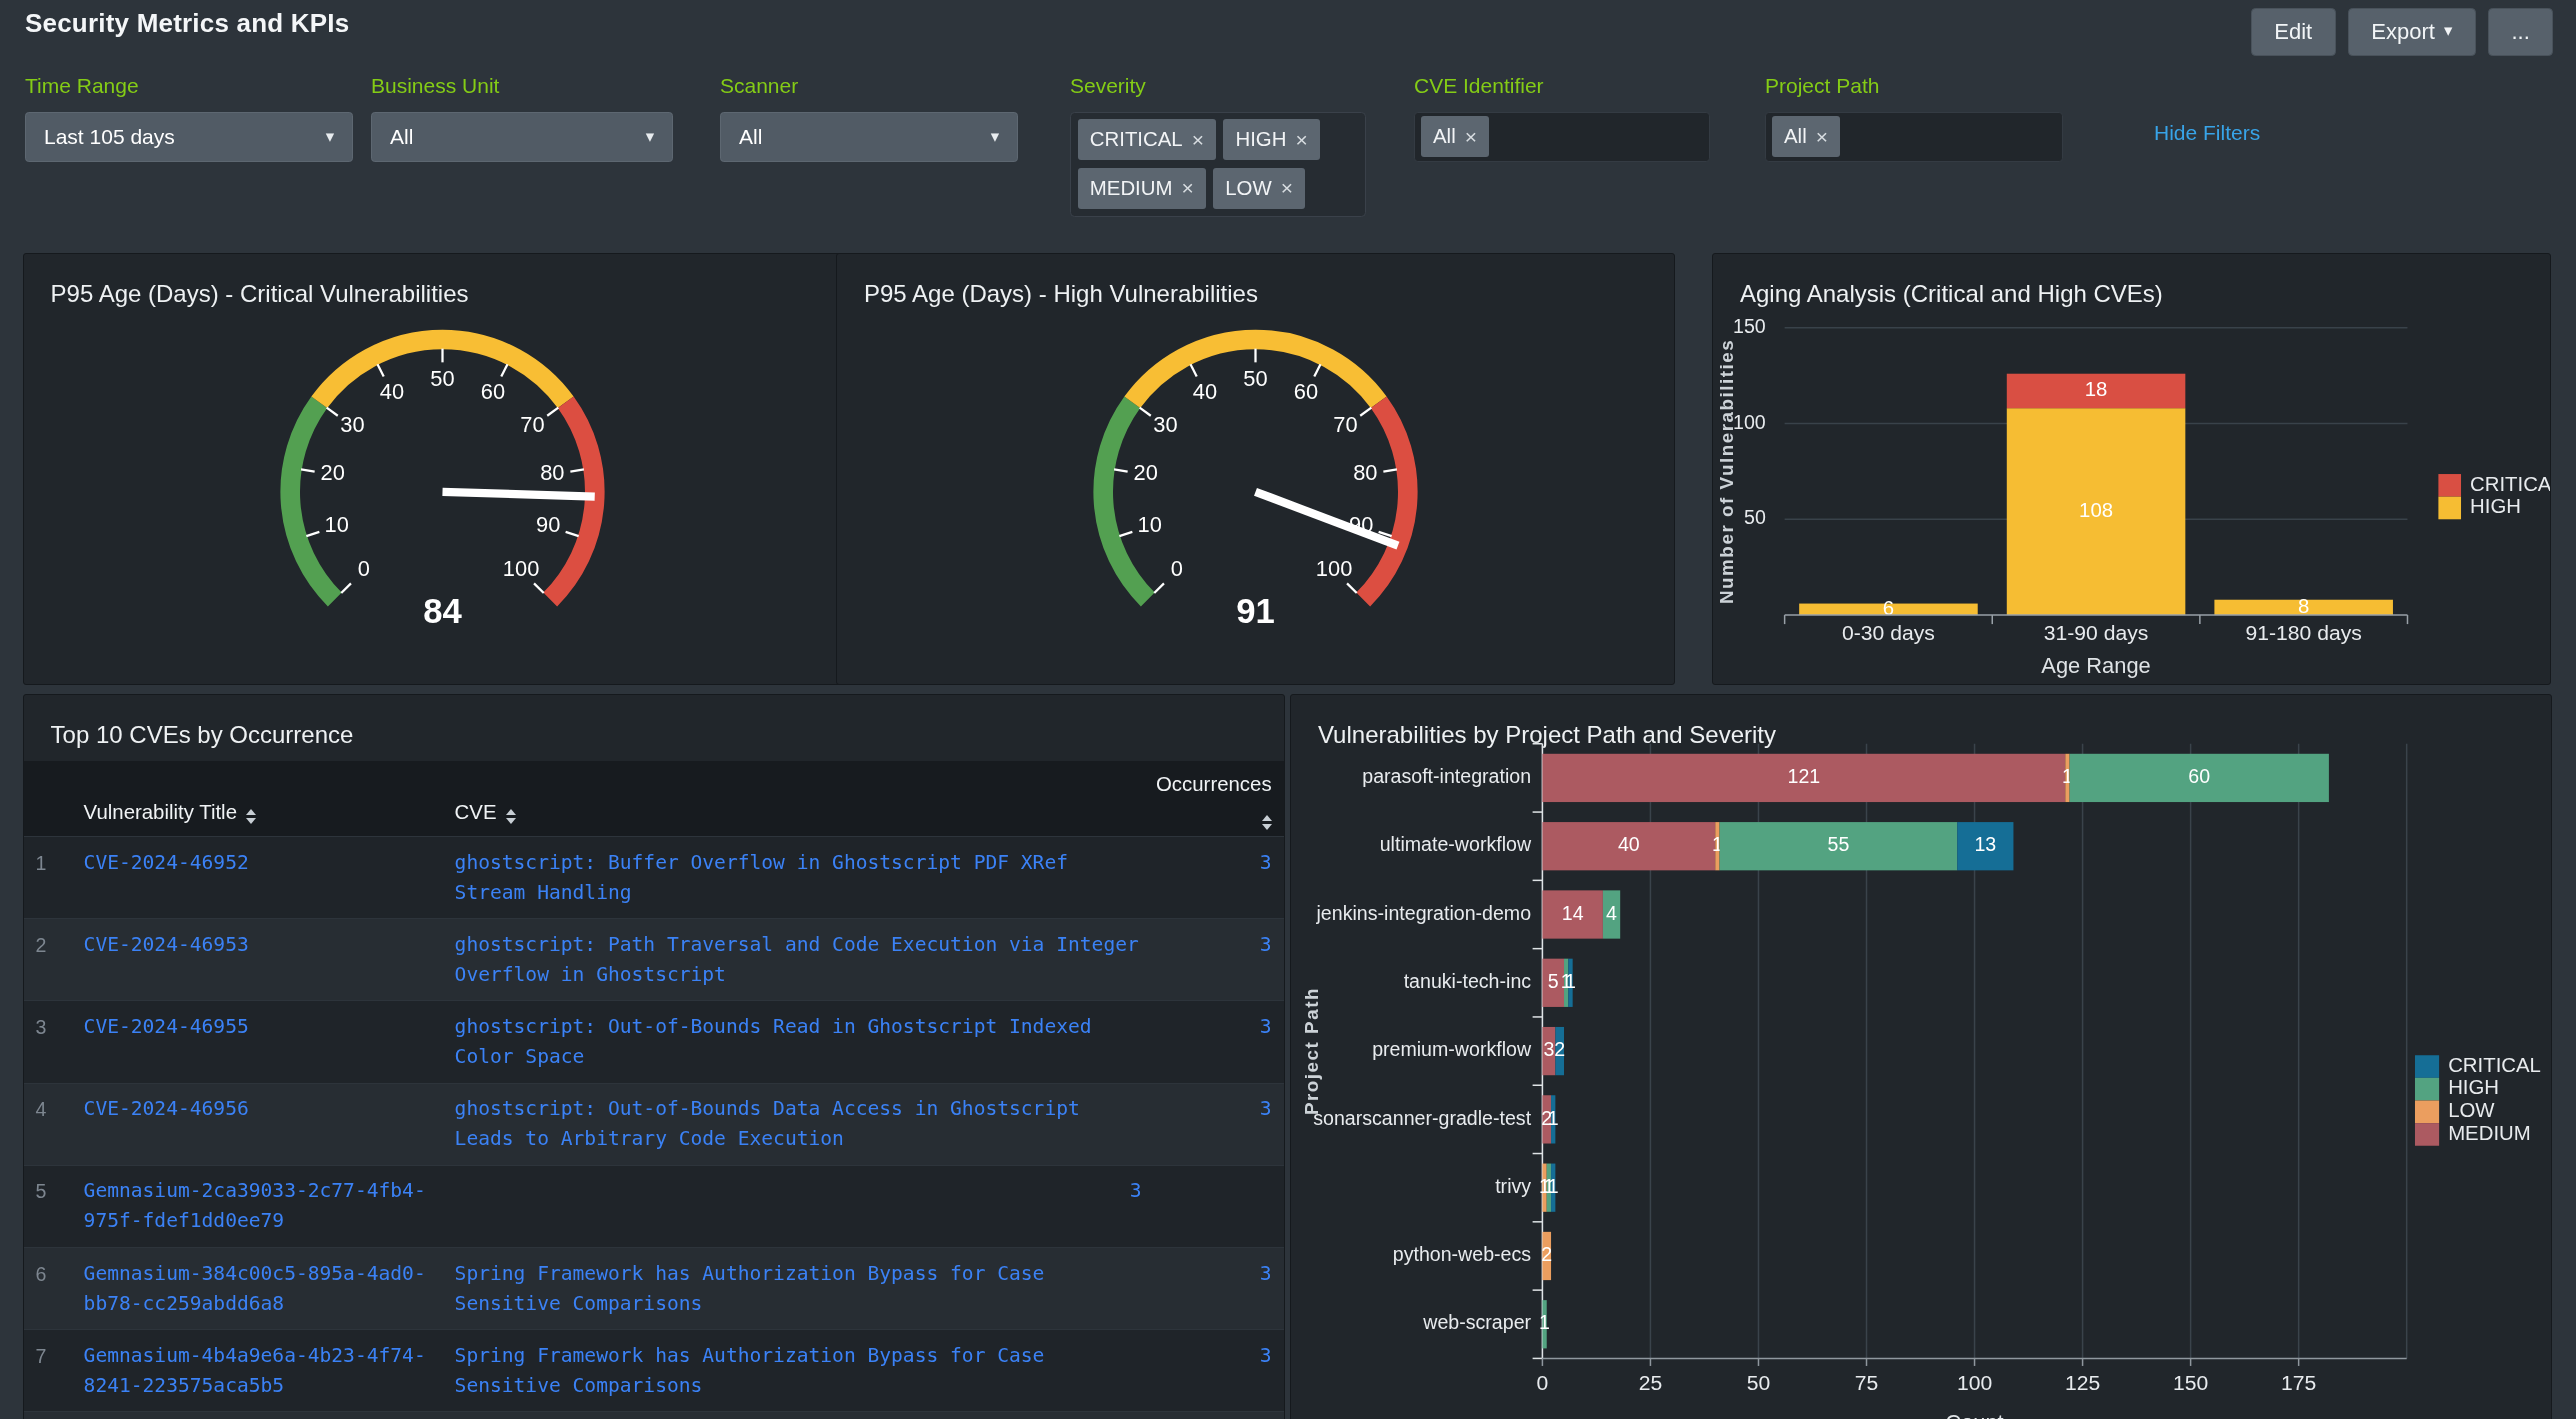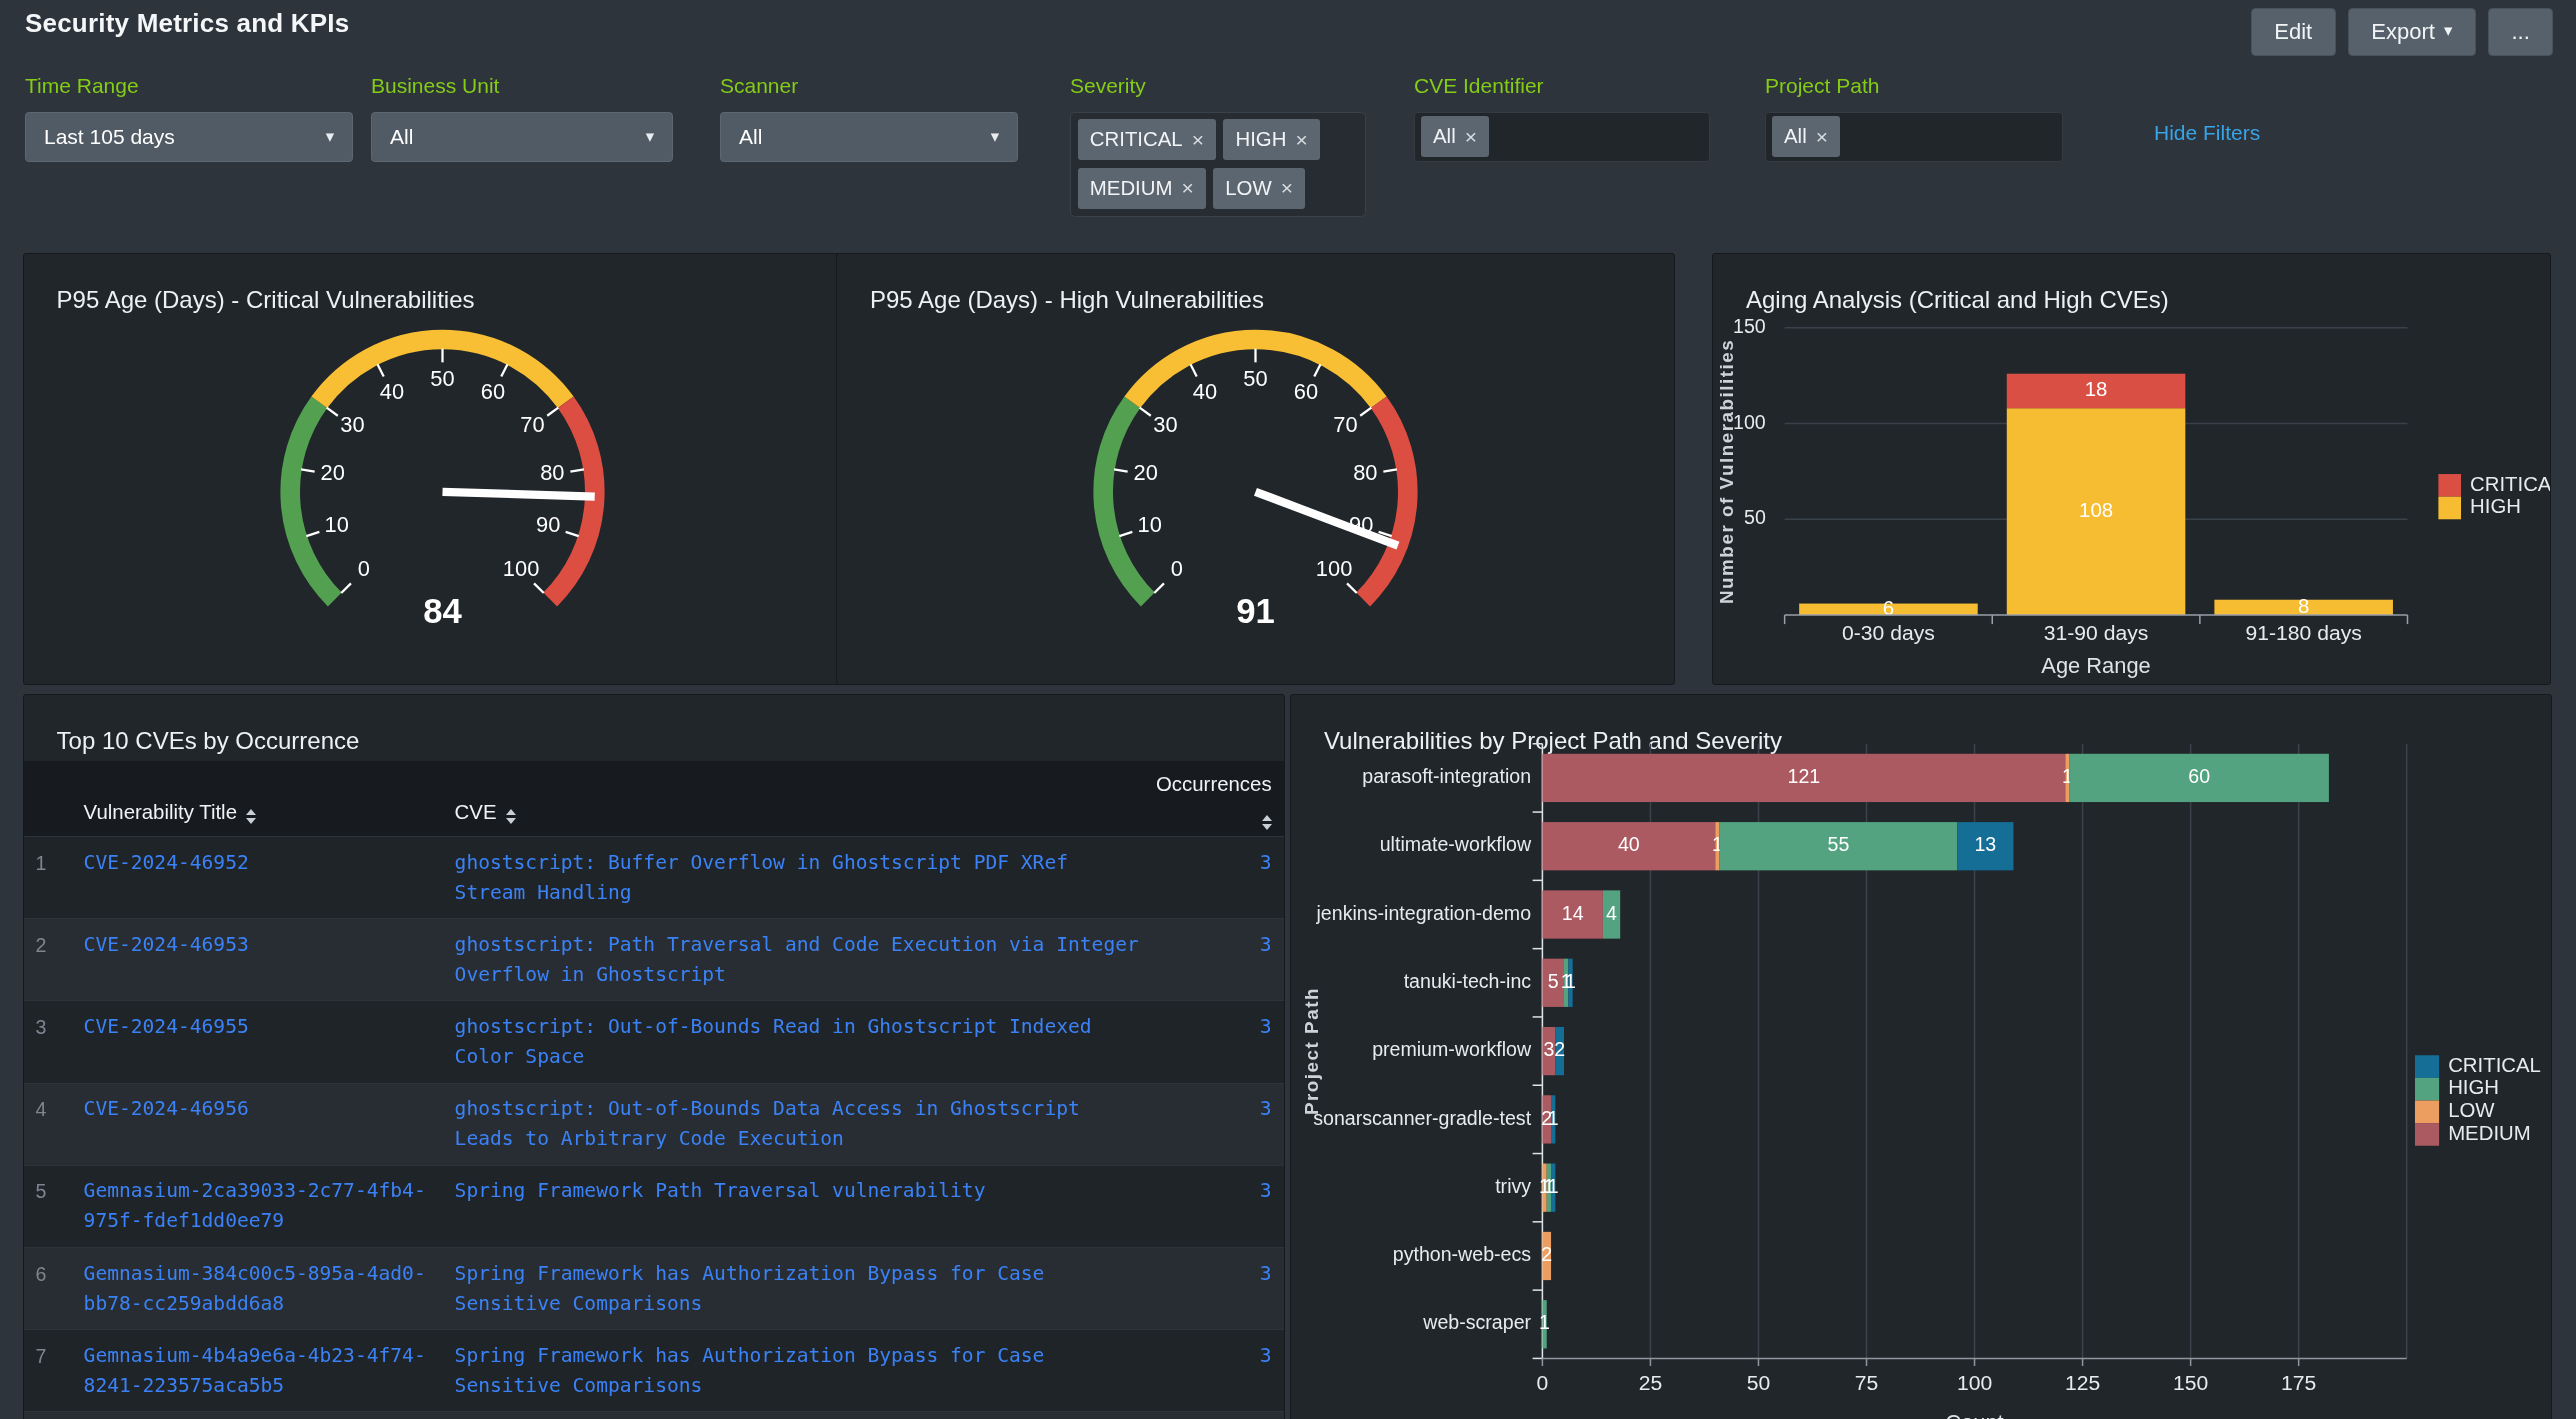--- a/index.html
+++ b/index.html
@@ -39,21 +39,21 @@
     background:#5c6670;border-radius:3px;height:41px;display:inline-flex;align-items:center;
     padding:0 12px;font-size:20.4px;color:#f2f4f6;white-space:nowrap;cursor:pointer;
   }
   .chip .x{margin-left:9px;color:#d8dde1;font-size:21px;}
   .linkish{color:#38a4e8;font-size:21px;cursor:pointer;}
   
   .panel{
     position:absolute;background:#21262b;border:0.8px solid #15191d;border-radius:3px;
     overflow:hidden;
   }
-  .ptitle{font-size:24px;font-weight:500;color:#eef1f3;margin:12px;padding:19.6px 21px 0 21px;}
+  .ptitle{font-size:24px;font-weight:500;color:#eef1f3;margin:6px;padding:19.6px 21px 0 21px;}
   
   .tbl{position:absolute;left:0;right:0;top:66px;}
   .thead,.trow{display:grid;grid-template-columns:48px 371px 711px 130px;}
   .thead{background:#171b1f;height:75px;}
   .hc{padding:0 12px;display:flex;align-items:flex-end;gap:9px;font-size:20.4px;color:#f0f3f5;padding-bottom:12px;}
   .hc.occ{flex-direction:column;align-items:flex-end;justify-content:flex-start;padding-top:12px;padding-bottom:0;gap:19px;}
   .sorticon{display:inline-flex;flex-direction:column;gap:3px;}
   .sorticon i{display:block;width:0;height:0;border-left:5.3px solid transparent;border-right:5.3px solid transparent;}
   .sorticon .u{border-bottom:6.8px solid #c7ced4;}
   .sorticon .d{border-top:6.8px solid #c7ced4;}
@@ -300,21 +300,20 @@
         </div>
         <div class="trow even">
           <div class="c num">4</div>
           <div class="c cve"><a>CVE-2024-46956</a></div>
           <div class="c title"><a>ghostscript: Out-of-Bounds Data Access in Ghostscript Leads to Arbitrary Code Execution</a></div>
           <div class="c occ"><a>3</a></div>
         </div>
         <div class="trow odd">
           <div class="c num">5</div>
           <div class="c cve"><a>Gemnasium-2ca39033-2c77-4fb4-975f-fdef1dd0ee79</a></div>
-          <div class="c title"><a>Spring Framework Path Traversal vulnerability</a></div>
           <div class="c occ"><a>3</a></div>
         </div>
         <div class="trow even">
           <div class="c num">6</div>
           <div class="c cve"><a>Gemnasium-384c00c5-895a-4ad0-bb78-cc259abdd6a8</a></div>
           <div class="c title"><a>Spring Framework has Authorization Bypass for Case Sensitive Comparisons</a></div>
           <div class="c occ"><a>3</a></div>
         </div>
         <div class="trow odd">
           <div class="c num">7</div>

